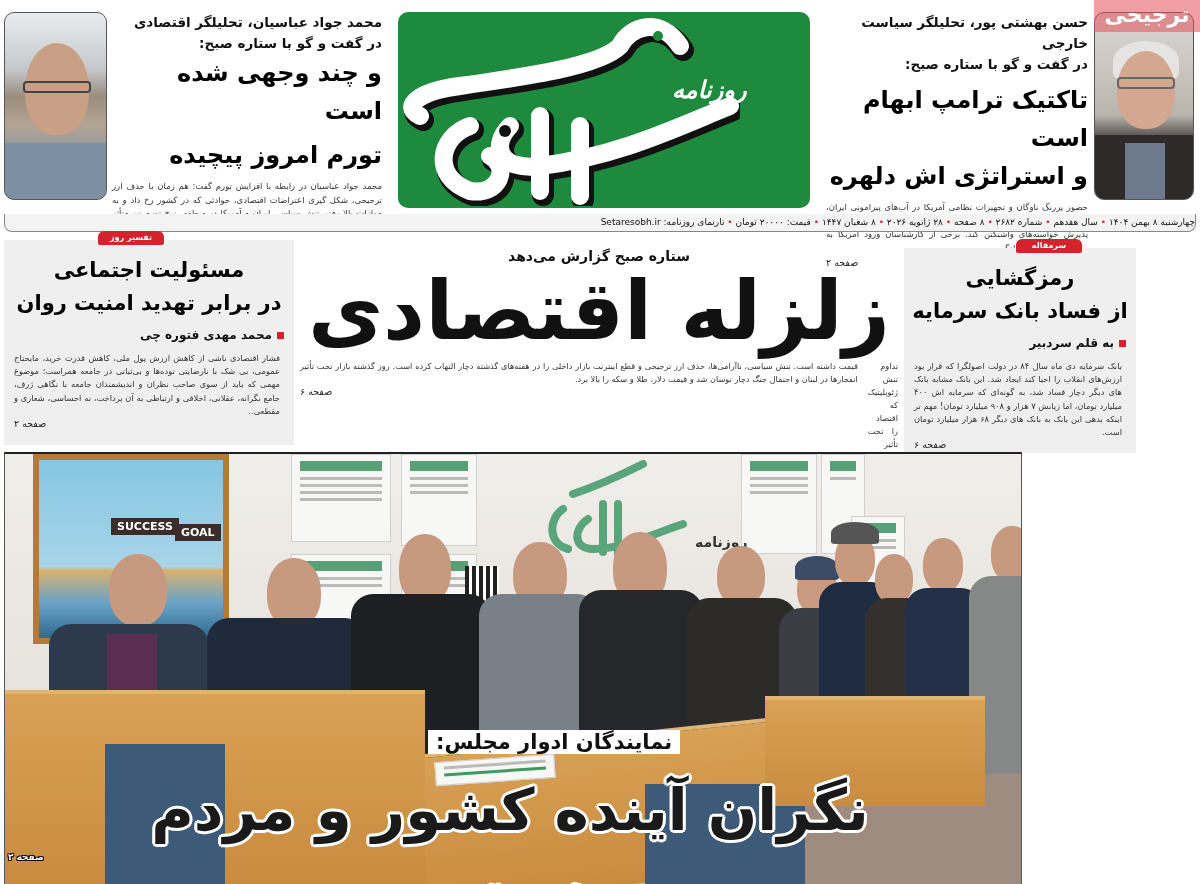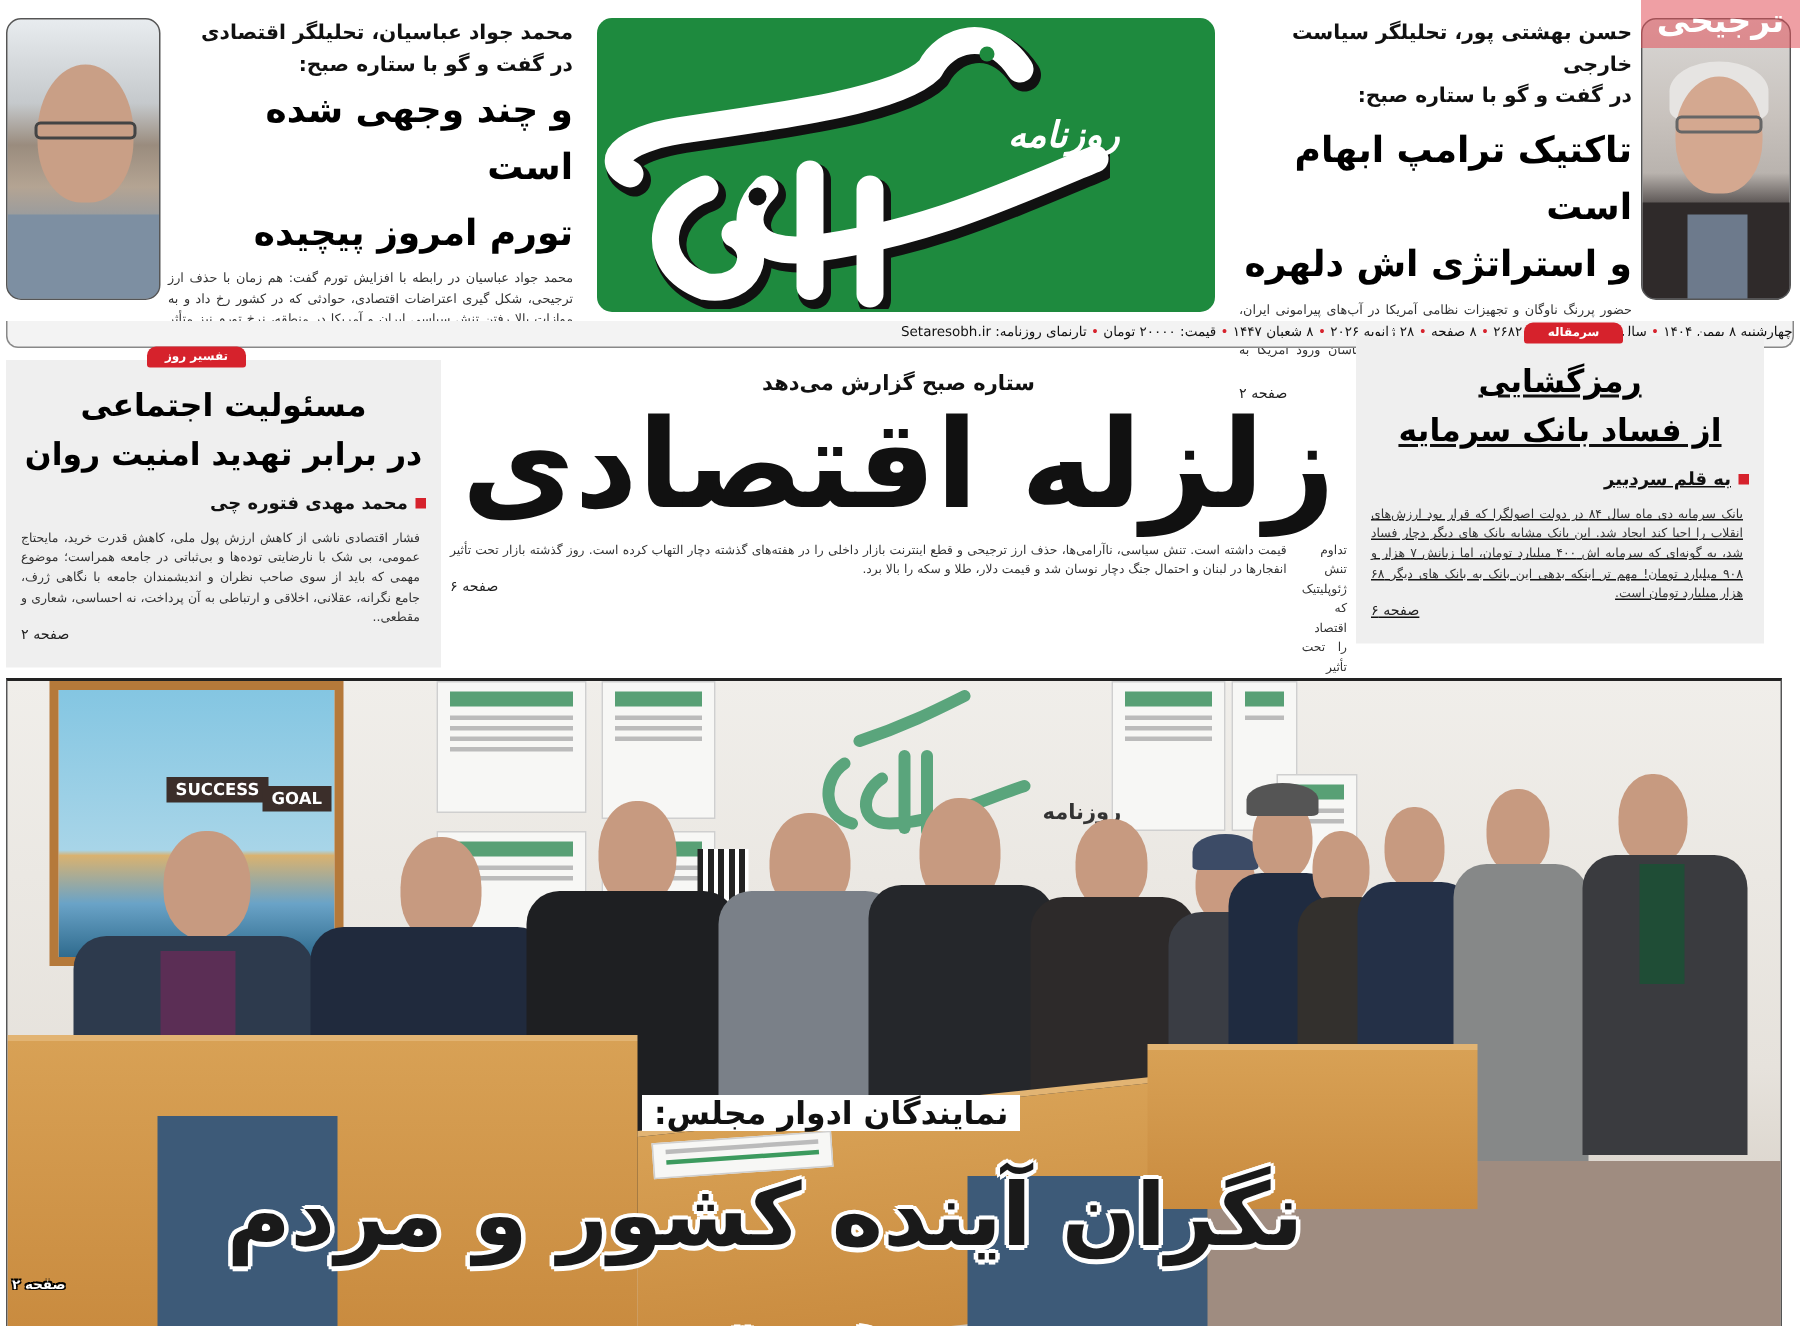--- a/index.html
+++ b/index.html
@@ -44,42 +44,42 @@
   .masthead .prefix { position:absolute; left: 274px; top: 64px; font-size: 24px; color: #fff; font-style: italic; font-weight: bold; }
 
   
   .info-bar { position:absolute; left: 4px; top: 214px; width: 1192px; height: 18px;
     border: 1px solid #888; border-top: none; border-radius: 0 0 8px 8px;
     background: #f3f3f3; font-size: 9px; line-height: 17px; color:#111; }
   .info-bar span { white-space: nowrap; }
 
   
   .col-box { position:absolute; background: #efefef; }
-  .col-right { left: 904px; top: 224px; width: 272px; height: 205px; text-decoration: underline; }
+  .col-right { left: 904px; top: 248px; width: 232px; height: 205px; }
   .col-left { left: 4px; top: 240px; width: 290px; height: 205px; }
   .tag-pill { position:absolute; top: -9px; height: 14px; width: 66px; background: #d6222c;
     color:#fff; font-size: 8px; text-align:center; line-height: 14px; border-radius: 6px 6px 2px 2px; font-weight: bold; }
   .col-right .tag-pill { left: 112px; }
   .col-left .tag-pill { left: 94px; }
   .col-box .headline { font-size: 21px; font-weight: 900; line-height: 33px; text-align:center; margin-top: 14px; color:#000; letter-spacing: -0.5px; }
   .col-box .byline { font-size: 12px; font-weight: bold; margin-top: 8px; padding-right: 10px; color:#111; display:flex; align-items:center; gap:5px; }
   .col-box .byline .sq { width: 7px; height: 7px; background: #d6222c; display:inline-block; }
   .col-box .body { font-size: 8.3px; line-height: 13.2px; color:#333; padding: 10px 14px 0 10px; text-align: justify; }
   .col-box .page { font-size: 9.5px; text-align:left; padding-left: 10px; color:#222; }
 
   
   .center { position:absolute; left: 296px; top: 240px; width: 606px; height: 205px; }
   .center .kicker { text-align:center; font-size: 14px; font-weight: bold; margin-top: 8px; color:#111; }
   .center .main { text-align:center; font-size: 82px; font-weight: 900; line-height: 94px; color:#111; margin-top: 0px; letter-spacing: -2px; font-family: "DejaVu Sans", sans-serif; }
   .center .cols { display:flex; gap: 10px; padding: 0 4px; margin-top: 2px; }
   .center .cols .body { flex: 1; font-size: 8.2px; line-height: 13px; color:#333; text-align: justify; }
   .center .page { font-size: 9.5px; color:#222; text-align:left; }
 
   
-  .photo { position:absolute; left: 4px; top: 452px; width: 1184px; height: 432px; overflow:hidden;
+  .photo { position:absolute; left: 4px; top: 452px; width: 1018px; height: 432px; overflow:hidden;
     border-top: 2px solid #222; border-left: 1px solid #555; border-right: 1px solid #555;
     background: linear-gradient(180deg, #f0eeea 0%, #e6e2dc 60%, #cfc6bb 100%); }
   .poster { position:absolute; left: 28px; top: 0; width: 196px; height: 190px; border: 6px solid #b5793a; background: linear-gradient(180deg,#84c6e2 0%,#a8d5e8 60%,#d9b270 62%,#6aa3c7 80%,#2f6b8e 100%); }
   .sign { position:absolute; background: #3b2e2a; color:#fff; font-size: 11px; font-weight:bold; padding: 2px 6px; font-family: "DejaVu Sans", sans-serif; }
   .wall-paper { position:absolute; background:#f7f7f5; border: 1px solid #cfcfcf; }
   .wall-paper .hdr { height: 10px; background: #2f8a55; margin: 6px 8px; opacity: .8; }
   .wall-paper .ln { height: 3px; background: #bbb; margin: 4px 8px; }
   .green-logo { position:absolute; left: 528px; top: 0; width: 160px; height: 110px; }
   .green-logo .prefix { position:absolute; left: 162px; top: 80px; font-size: 14px; color:#333; font-weight: bold; white-space: nowrap; }
   .person { position:absolute; }

